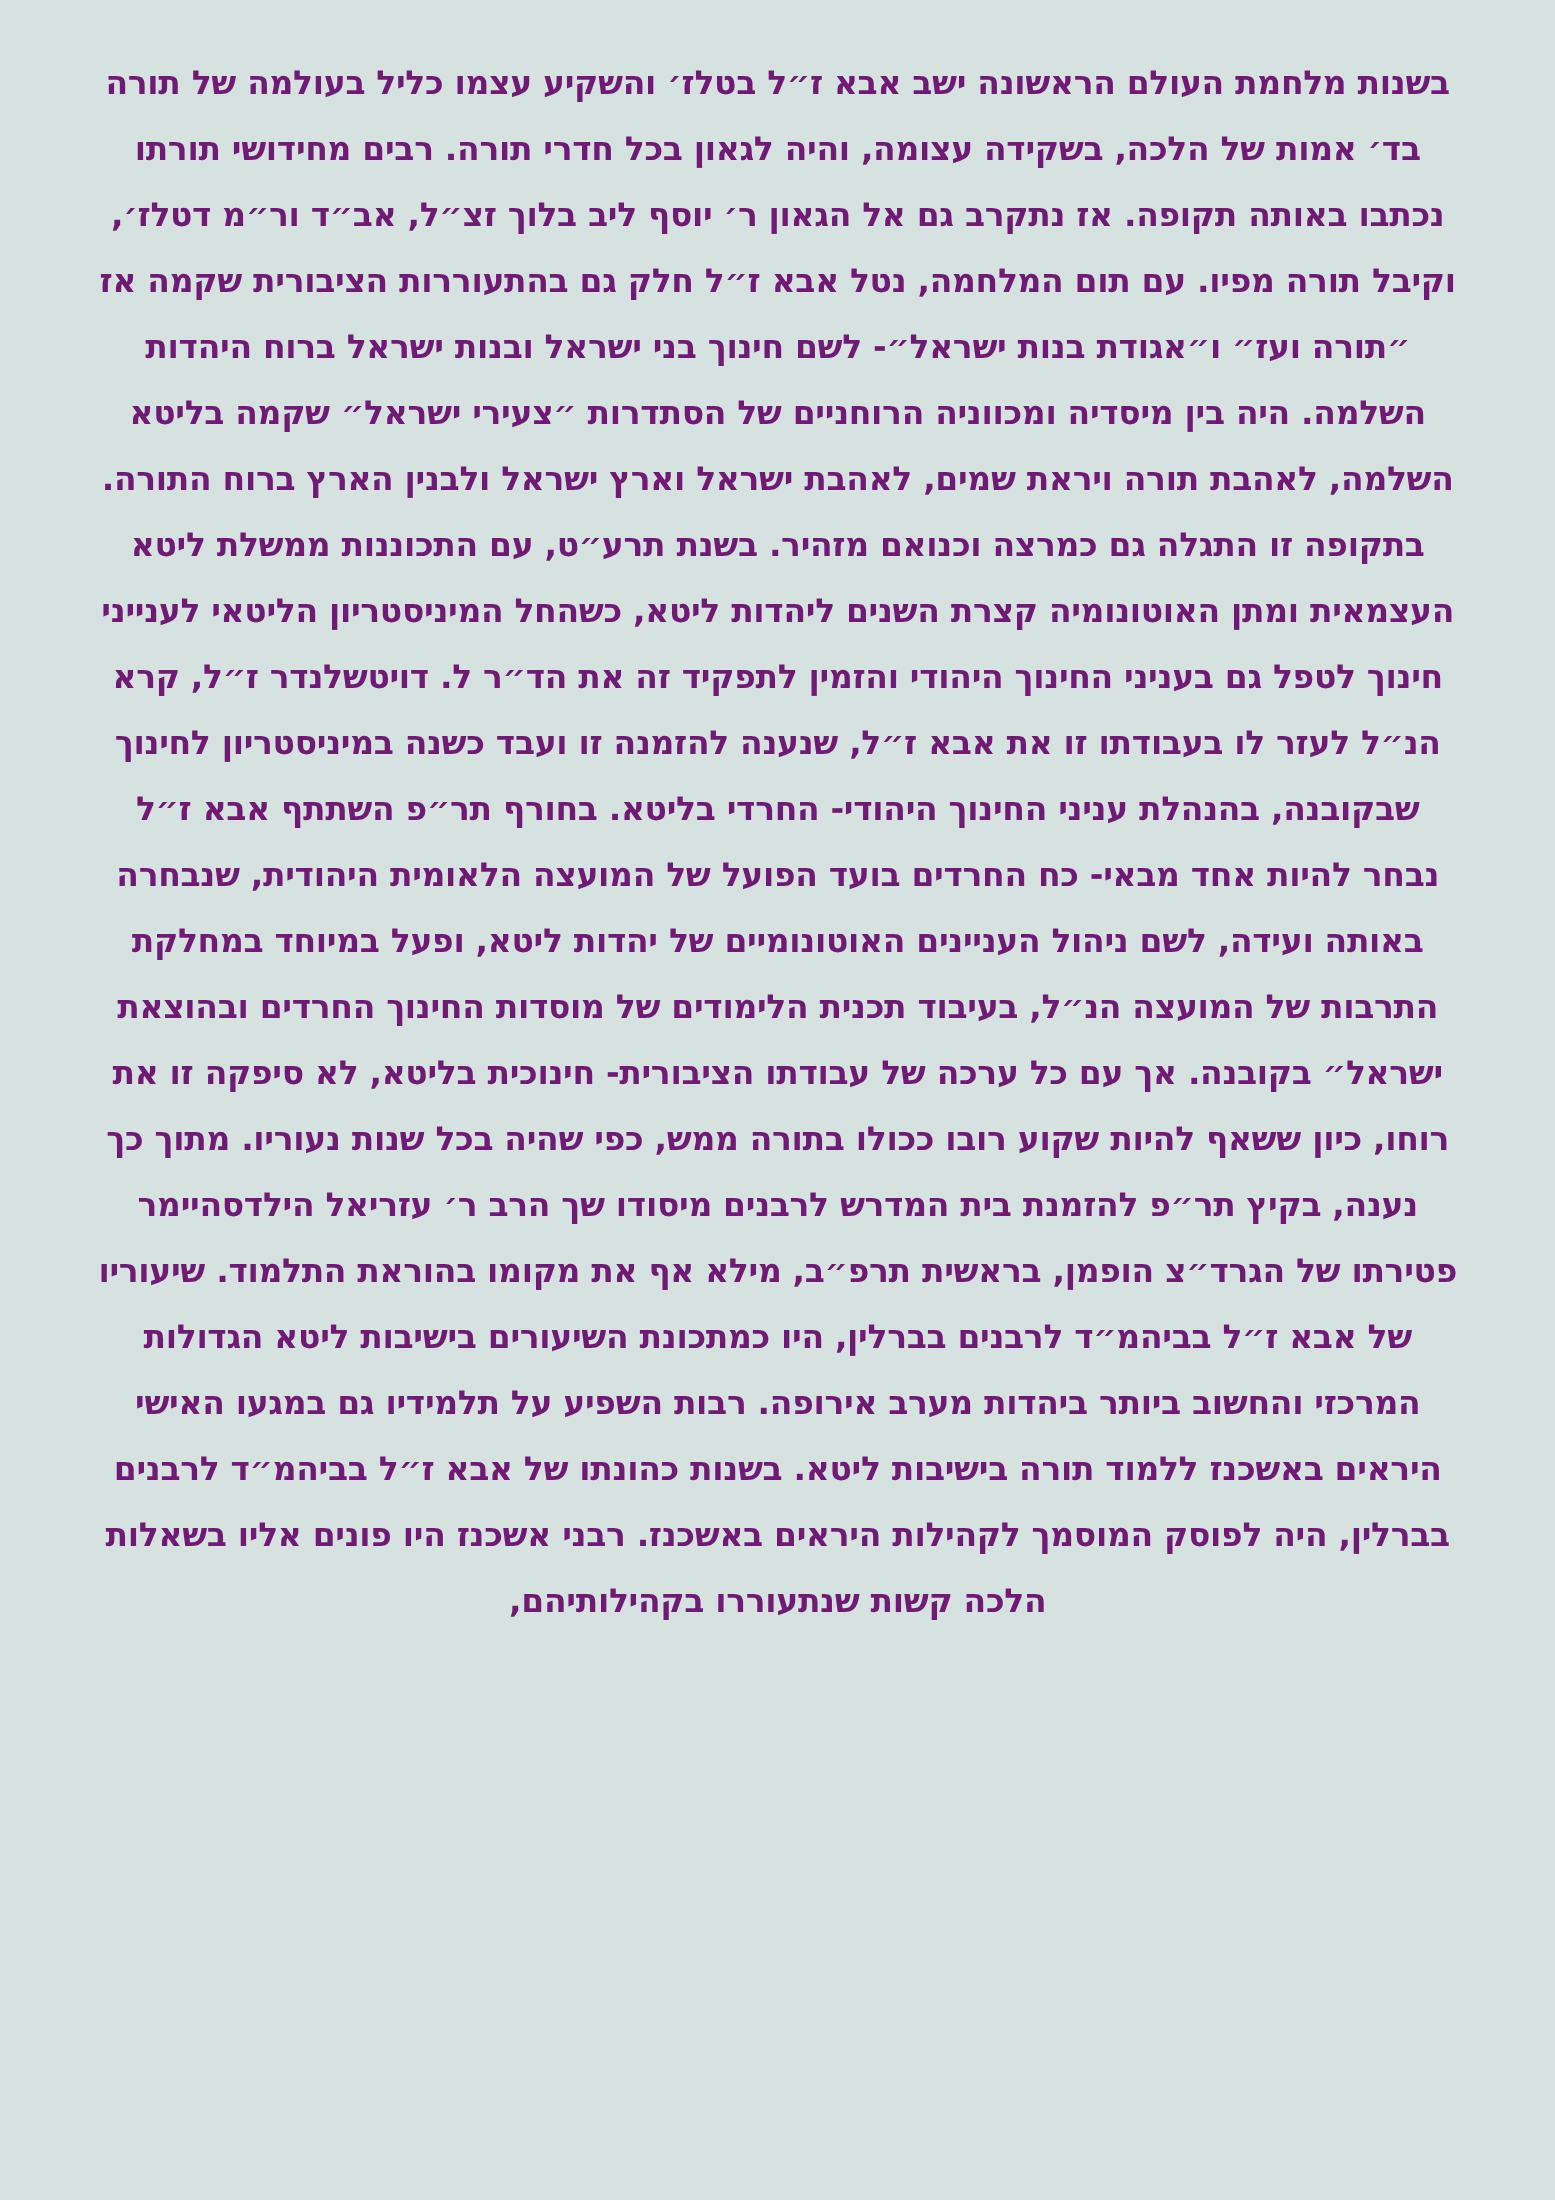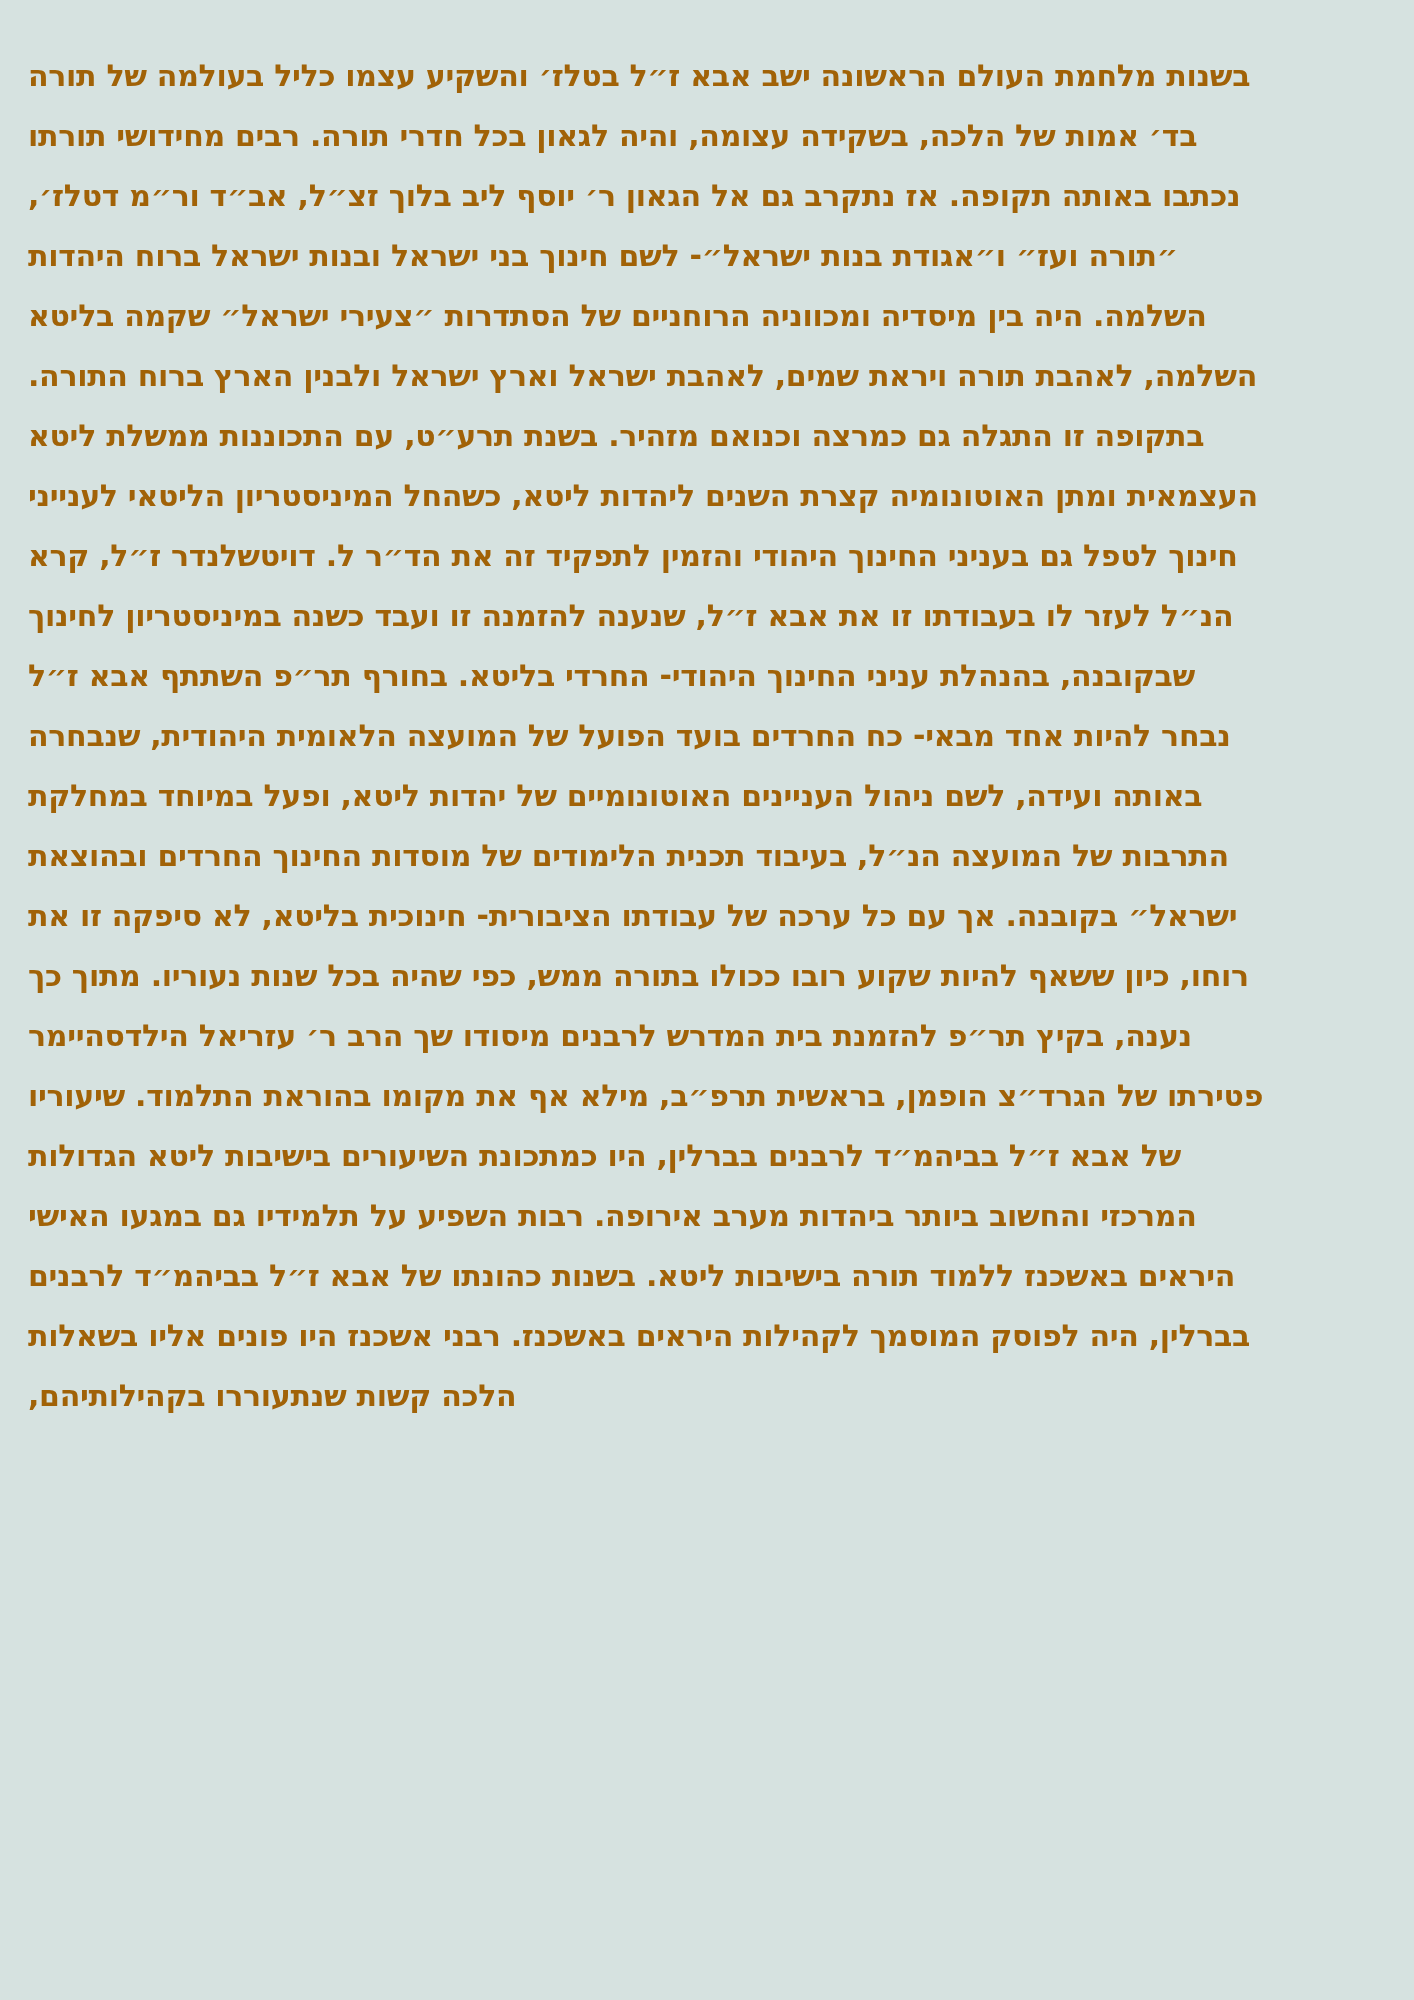--- a/index.html
+++ b/index.html
@@ -19,39 +19,40 @@
     box-sizing: border-box;
     padding: 46px 28px 0 28px;
     direction: rtl;
   }
   .doc {
     width: 100%;
   }
   .line {
     display: block;
     width: 100%;
-    text-align: left;
+    text-align: center;
     white-space: nowrap;
     font-size: 30px;
     font-weight: 700;
     letter-spacing: -0.3px;
     line-height: 60px;
     height: 60px;
-    color: #a16207;
+    color: #701a75;
     text-rendering: optimizeLegibility;
   }
 </style>
 </head>
 <body>
 
 <div class="page">
   <div class="doc" id="doc">
       <div class="line">בשנות מלחמת העולם הראשונה ישב אבא ז״ל בטלז׳ והשקיע עצמו כליל בעולמה של תורה</div>
       <div class="line">בד׳ אמות של הלכה, בשקידה עצומה, והיה לגאון בכל חדרי תורה. רבים מחידושי תורתו</div>
       <div class="line">נכתבו באותה תקופה. אז נתקרב גם אל הגאון ר׳ יוסף ליב בלוך זצ״ל, אב״ד ור״מ דטלז׳,</div>
+      <div class="line">וקיבל תורה מפיו. עם תום המלחמה, נטל אבא ז״ל חלק גם בהתעוררות הציבורית שקמה אז</div>
       <div class="line">״תורה ועז״ ו״אגודת בנות ישראל״- לשם חינוך בני ישראל ובנות ישראל ברוח היהדות</div>
       <div class="line">השלמה. היה בין מיסדיה ומכווניה הרוחניים של הסתדרות ״צעירי ישראל״ שקמה בליטא</div>
       <div class="line">השלמה, לאהבת תורה ויראת שמים, לאהבת ישראל וארץ ישראל ולבנין הארץ ברוח התורה.</div>
       <div class="line">בתקופה זו התגלה גם כמרצה וכנואם מזהיר. בשנת תרע״ט, עם התכוננות ממשלת ליטא</div>
       <div class="line">העצמאית ומתן האוטונומיה קצרת השנים ליהדות ליטא, כשהחל המיניסטריון הליטאי לענייני</div>
       <div class="line">חינוך לטפל גם בעניני החינוך היהודי והזמין לתפקיד זה את הד״ר ל. דויטשלנדר ז״ל, קרא</div>
       <div class="line">הנ״ל לעזר לו בעבודתו זו את אבא ז״ל, שנענה להזמנה זו ועבד כשנה במיניסטריון לחינוך</div>
       <div class="line">שבקובנה, בהנהלת עניני החינוך היהודי- החרדי בליטא. בחורף תר״פ השתתף אבא ז״ל</div>
       <div class="line">נבחר להיות אחד מבאי- כח החרדים בועד הפועל של המועצה הלאומית היהודית, שנבחרה</div>
       <div class="line">באותה ועידה, לשם ניהול העניינים האוטונומיים של יהדות ליטא, ופעל במיוחד במחלקת</div>

